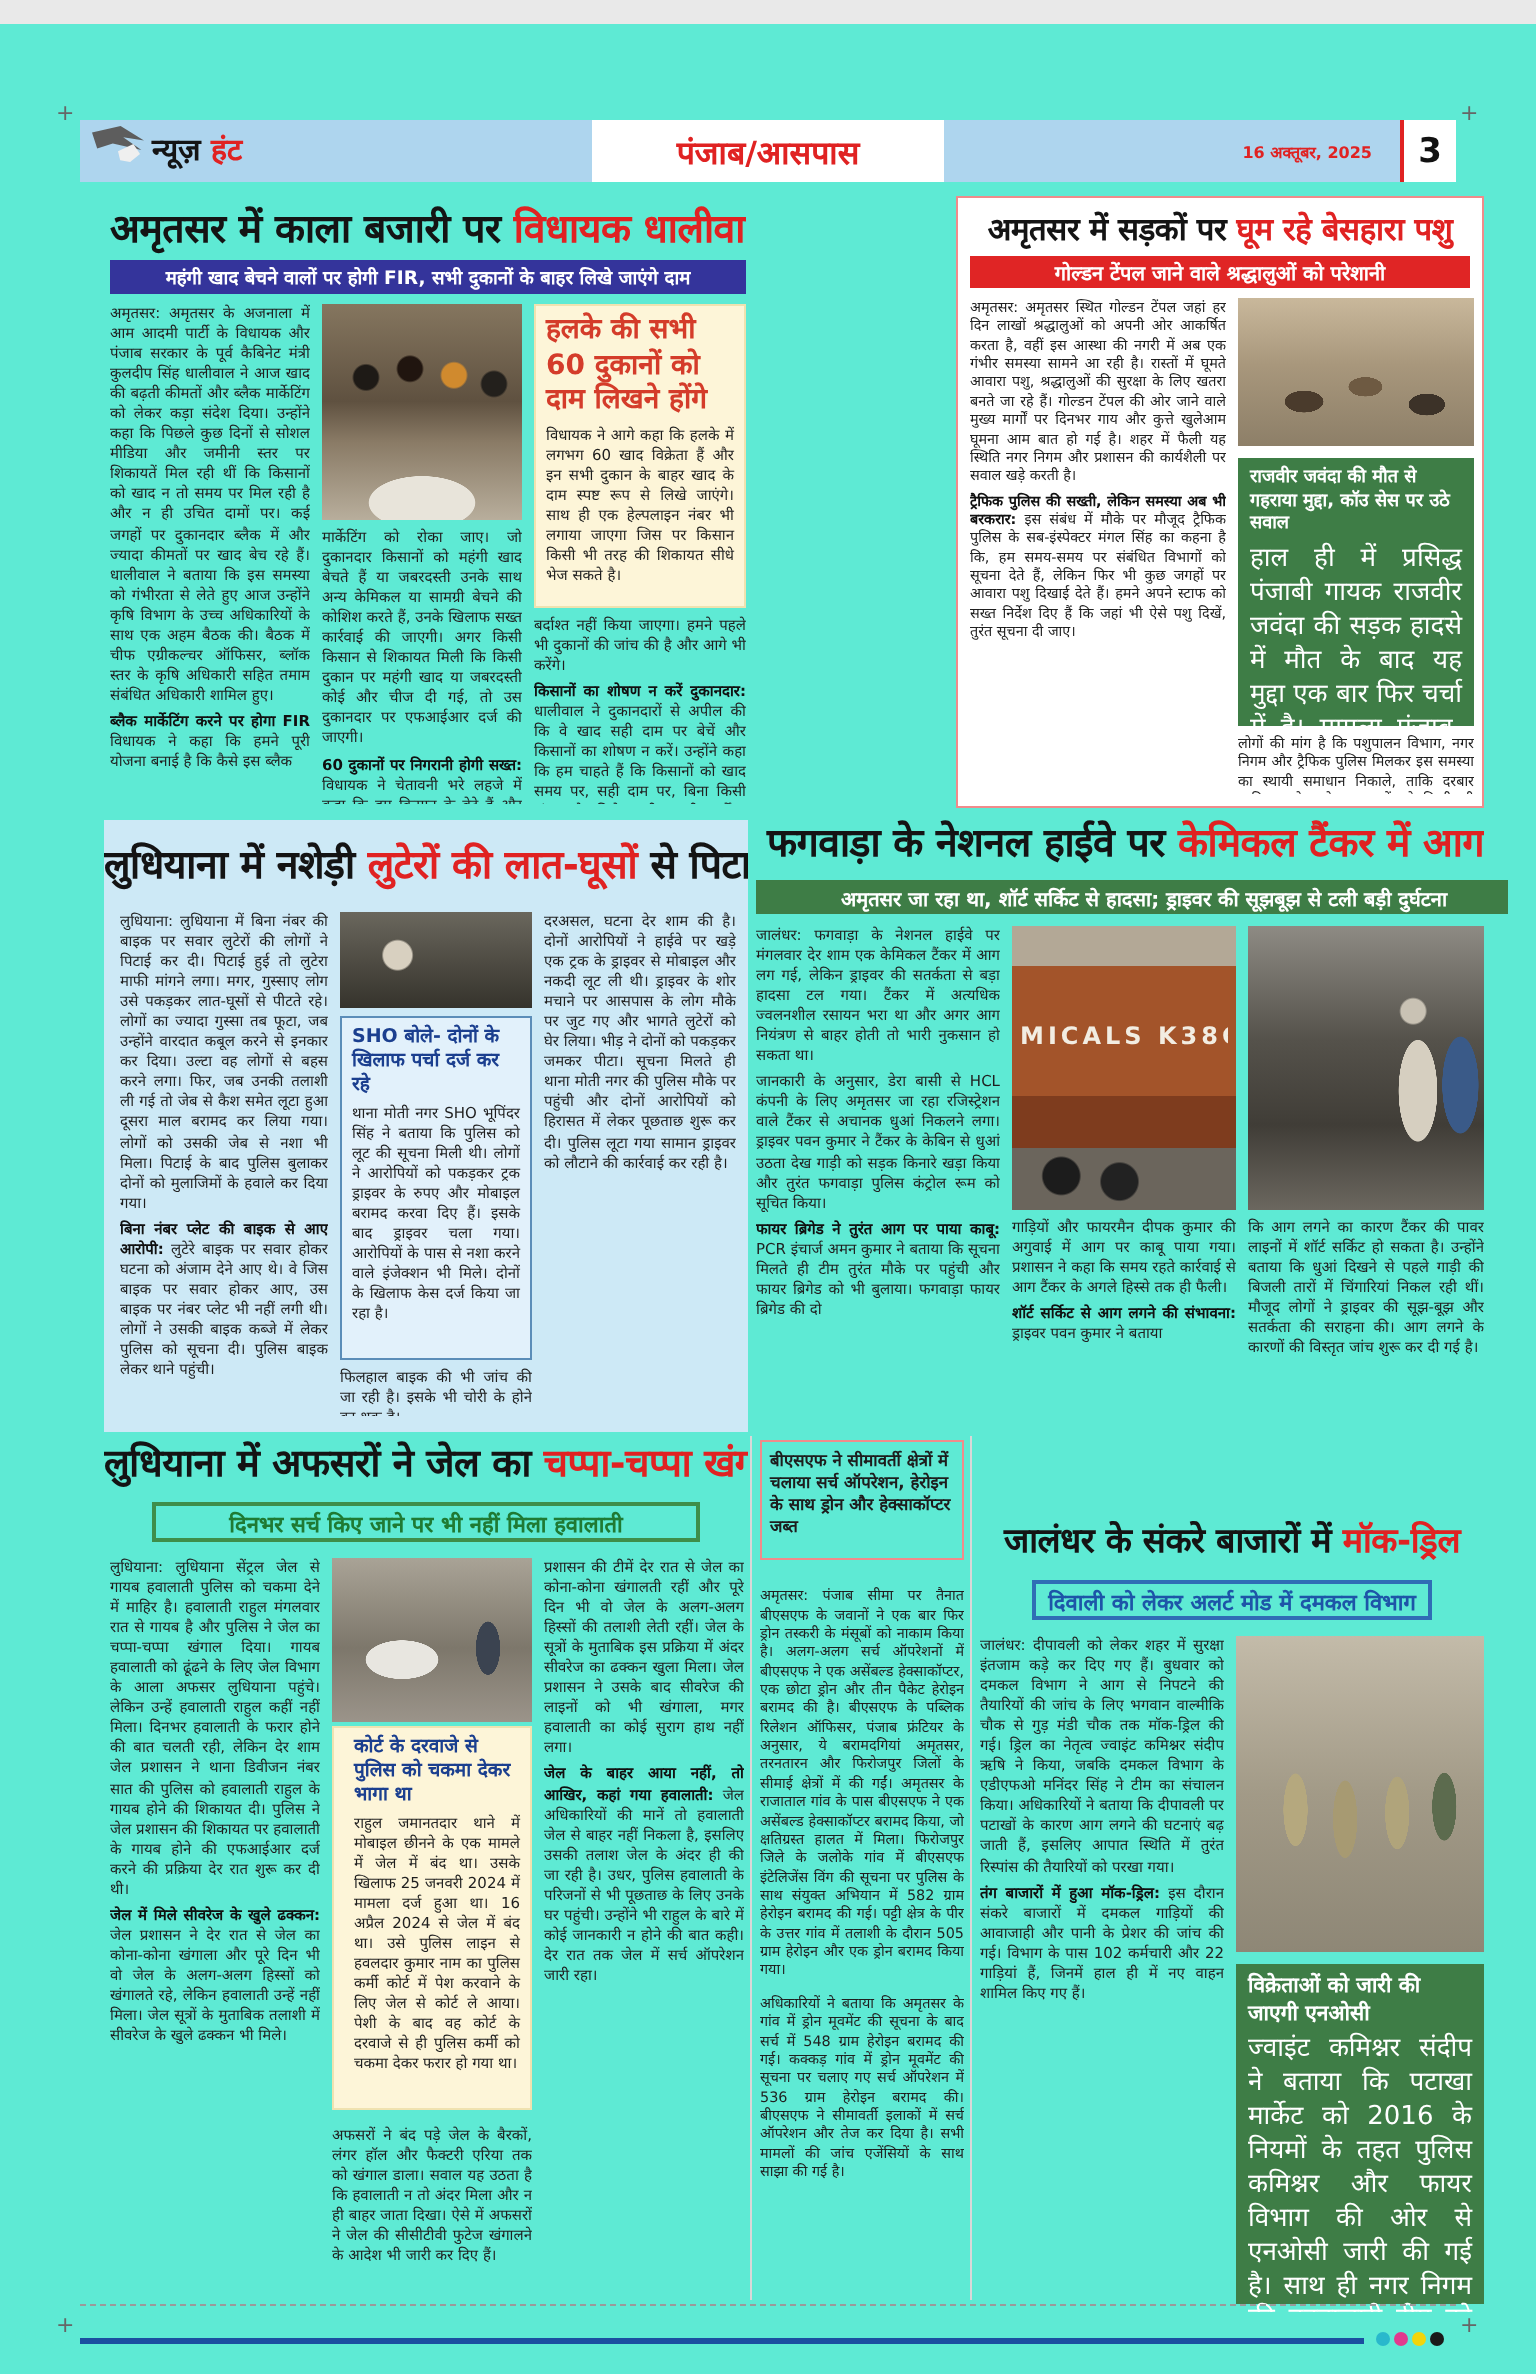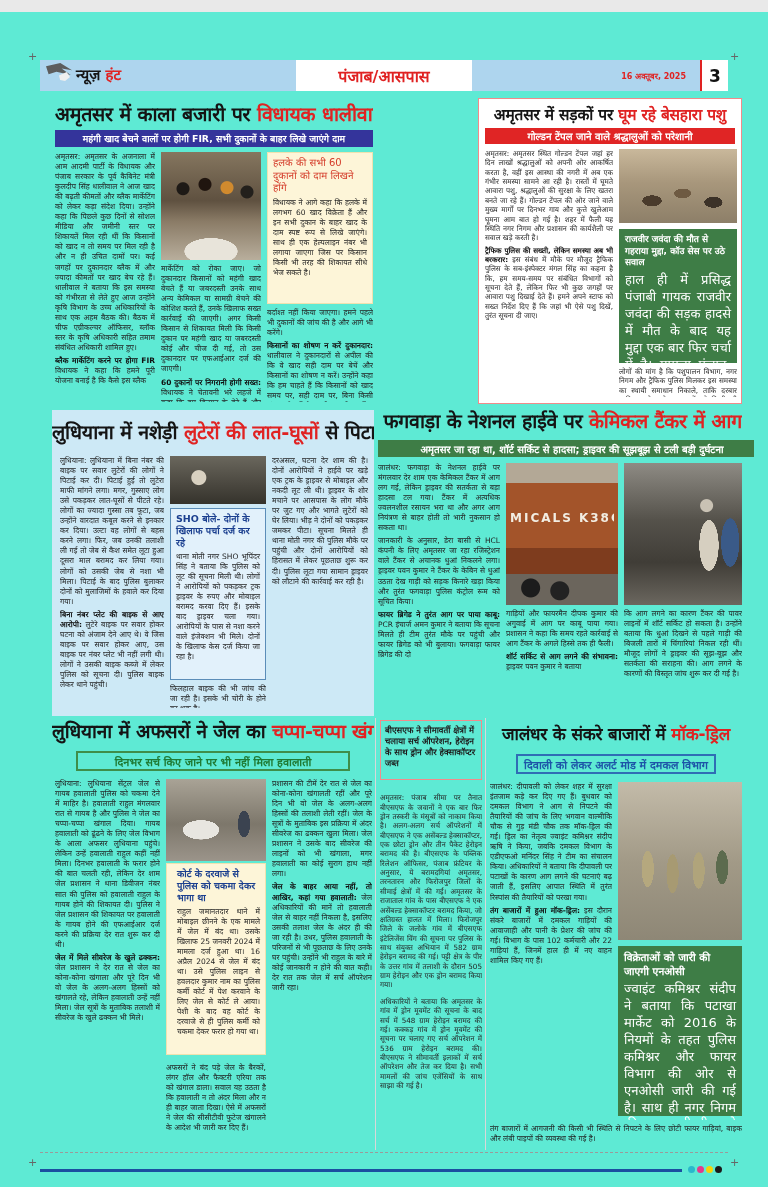--- a/index.html
+++ b/index.html
@@ -54,21 +54,21 @@
     background:
       radial-gradient(circle at 22% 34%, #1e1a16 0 6px, transparent 7px),
       radial-gradient(circle at 44% 30%, #20150f 0 6px, transparent 7px),
       radial-gradient(circle at 66% 33%, #d08a2e 0 6px, transparent 7px),
       radial-gradient(circle at 86% 37%, #23201c 0 6px, transparent 7px),
       radial-gradient(ellipse 44px 22px at 50% 92%, #e8e4da 0 60%, transparent 61%),
       linear-gradient(180deg,#85765f 0%,#5f5140 45%,#8a7b66 64%,#b8ae9c 100%);}
   .a1-c2-text{position:absolute;left:0;top:112px;width:100px;height:138px;overflow:hidden;}
   .cream-box{background:#fdf5d8;border:1px solid #efe2b0;box-sizing:border-box;padding:4px 5px;}
   .a1-box{position:absolute;left:0;top:0;width:106px;height:152px;}
-  .box-head-red{font-size:10px;font-weight:400;color:#d43c2a;line-height:1.25;margin:0 0 3px 0;}
+  .box-head-red{font-size:14px;font-weight:700;color:#d43c2a;line-height:1.25;margin:0 0 3px 0;}
   .a1-c3-text{position:absolute;left:0;top:156px;width:106px;height:94px;overflow:hidden;}
 
   
   .a2{left:478px;top:86px;width:264px;height:306px;border:1px solid #f08b8b;box-sizing:border-box;background:#fff;}
   .a2 .hl{font-size:15.5px;left:0;top:4px;width:262px;text-align:center;}
   .a2-sub{left:6px;top:29px;width:250px;height:16px;background:#e02525;color:#fff;
     font-size:10px;font-weight:700;display:flex;align-items:center;justify-content:center;}
   .a2-c1{left:6px;top:50px;width:128px;height:248px;}
   .a2-c2{left:140px;top:50px;width:118px;height:248px;}
   .cattle-photo{left:0;top:0;width:118px;height:74px;
@@ -138,21 +138,21 @@
   .a5-box{position:absolute;left:0;top:84px;width:100px;height:192px;padding-left:10px;}
   .a5-c2-text{position:absolute;left:0;top:284px;width:100px;height:86px;overflow:hidden;}
 
   
   .a6{left:380px;top:708px;width:102px;height:430px;}
   .a6-head{position:absolute;left:0;top:0;width:102px;height:60px;border:1px solid #f08b8b;
     box-sizing:border-box;padding:4px;font-size:8.4px;font-weight:700;color:#1d1d1d;line-height:1.3;overflow:hidden;}
   .a6-body{position:absolute;left:0;top:66px;width:102px;height:364px;overflow:hidden;}
 
   
-  .a7{left:490px;top:708px;width:252px;height:432px;}
+  .a7{left:490px;top:744px;width:252px;height:432px;}
   .a7 .hl{font-size:17px;left:0;top:2px;width:252px;text-align:center;}
   .a7-sub{left:26px;top:34px;width:200px;height:20px;border:2px solid #2f6db5;box-sizing:border-box;
     color:#1d55a8;font-size:11px;font-weight:700;display:flex;align-items:center;justify-content:center;}
   .a7-c1{left:0;top:62px;width:122px;height:338px;}
   .a7-c2{left:128px;top:62px;width:124px;height:338px;}
   .drill-photo{left:0;top:0;width:124px;height:158px;
     background:
       radial-gradient(ellipse 10px 30px at 24% 55%, #b5a87e 0 60%, transparent 61%),
       radial-gradient(ellipse 10px 32px at 44% 58%, #a79a72 0 60%, transparent 61%),
       radial-gradient(ellipse 10px 30px at 65% 56%, #b0a47b 0 60%, transparent 61%),
@@ -346,21 +346,20 @@
       <p><b class="lead">तंग बाजारों में हुआ मॉक-ड्रिल:</b>
         <span>इस दौरान संकरे बाजारों में दमकल गाड़ियों की आवाजाही और पानी के प्रेशर की जांच की गई। विभाग के पास 102 कर्मचारी और 22 गाड़ियां हैं, जिनमें हाल ही में नए वाहन शामिल किए गए हैं।</span></p>
     </div>
     <div class="col a7-c2">
       <div class="photo drill-photo"></div>
       <div class="a7-box green-box">
         <p class="box-head-w">विक्रेताओं को जारी की जाएगी एनओसी</p>
         <div class="gb-body">ज्वाइंट कमिश्नर संदीप ने बताया कि पटाखा मार्केट को 2016 के नियमों के तहत पुलिस कमिश्नर और फायर विभाग की ओर से एनओसी जारी की गई है। साथ ही नगर निगम की तहबाजारी टीम को अवैध कब्जों पर कार्रवाई के निर्देश दिए गए हैं। अधिकारियों ने लोगों से अपील की है कि पटाखे खुले स्थानों पर ही जलाएं और छतों पर ज्वलनशील वस्तुएं न रखें ताकि किसी भी अनहोनी से बचा जा सके।</div>
       </div>
     </div>
-    <div class="a7-bottom body-t jt">तंग बाजारों में आगजनी की किसी भी स्थिति से निपटने के लिए छोटी फायर गाड़ियां, बाइक और लंबी पाइपों की व्यवस्था की गई है।</div>
   </div>
 
   <div class="vsep" style="left:375px;top:706px;height:432px;"></div>
   <div class="vsep" style="left:485px;top:706px;height:432px;"></div>
 
   <div class="dash-line"></div>
   <div class="blue-line"></div>
   <div class="reg-dots">
     <span class="dot-c"></span>
     <span class="dot-m"></span>

